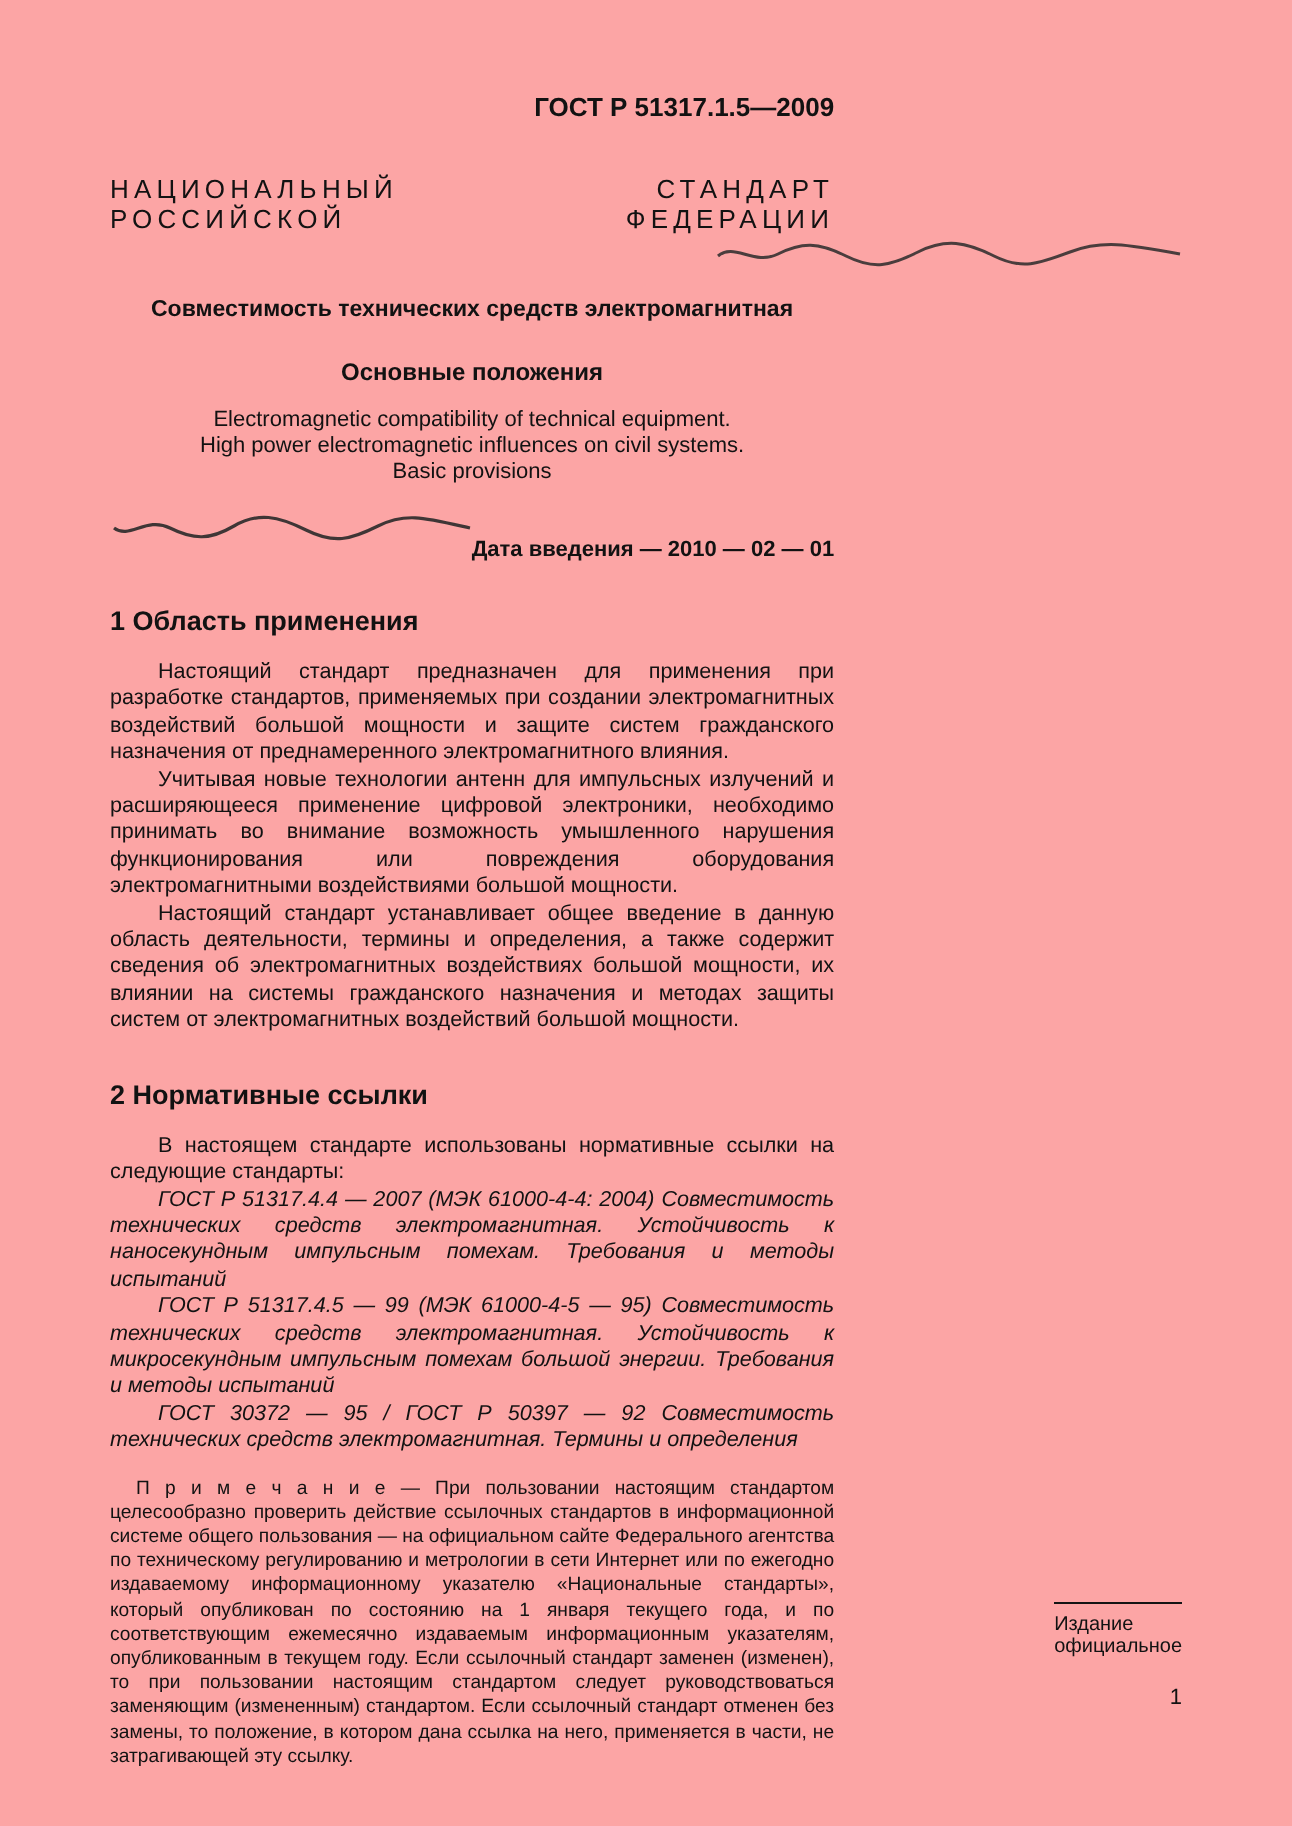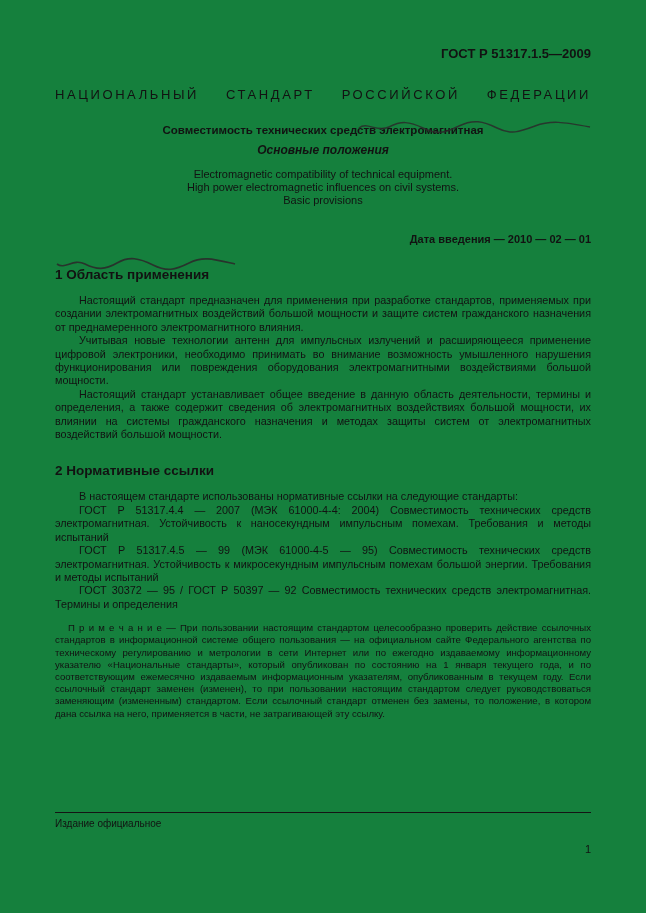--- a/index.html
+++ b/index.html
@@ -1,45 +1,45 @@
 <!DOCTYPE html>
 <html><head>
 <meta charset="utf-8">
 <style>
   html, body { margin: 0; padding: 0; }
   body { background: #d8d8d8; display: flex; justify-content: center; }
   .page {
-    width: 646px; height: 913px; background: #15803d; color: #121212;
+    width: 646px; height: 913px; background: #fca5a5; color: #121212;
     font-family: "Liberation Sans", sans-serif;
     position: relative; overflow: hidden;
-    display: flex; flex-direction: column;
+    display: flex; flex-direction: row;
     box-shadow: 0 0 6px rgba(0,0,0,.3);
   }
   .content { padding: 46px 55px 0 55px; }
 
   .doc-number { text-align: right; font-weight: 700; font-size: 13px; line-height: 15px; }
 
   .banner {
     margin-top: 26px; font-weight: 400; font-size: 13px;
     letter-spacing: 2.6px; text-align: justify; text-align-last: justify;
   }
 
   .title-block { text-align: center; }
-  .subject   { margin-top: 22px; font-weight: 700; font-size: 11.5px; }
+  .subject   { margin-top: 32px; font-weight: 700; font-size: 11.5px; }
   .main-title{ margin-top: 7px;  font-weight: 700; font-size: 12px; line-height: 15px; }
-  .subtitle  { margin-top: 7px;  font-weight: 700; font-size: 12px; font-style: italic; }
+  .subtitle  { margin-top: 18px;  font-weight: 700; font-size: 12px; }
   .english   { margin-top: 11px; font-size: 11px; line-height: 13px; }
 
   .date-line { margin-top: 26px; text-align: right; font-weight: 700; font-size: 11px; }
 
   .section-heading { margin-top: 22px; font-weight: 700; font-size: 13.5px; }
 
   .body-text { margin-top: 12px; font-size: 10.8px; line-height: 13.4px; text-align: justify; }
   .body-text p { margin: 0; text-indent: 24px; }
-  .body-text p.ref { }
+  .body-text p.ref { font-style: italic; }
 
   .note {
     margin-top: 11px; font-size: 9.6px; line-height: 12.2px;
     text-align: justify; text-indent: 13px;
   }
 
   .scribble { position: absolute; pointer-events: none; }
   .scribble-1 { left: 357px; top: 119px; }
   .scribble-2 { left: 55px;  top: 256px; }
 

